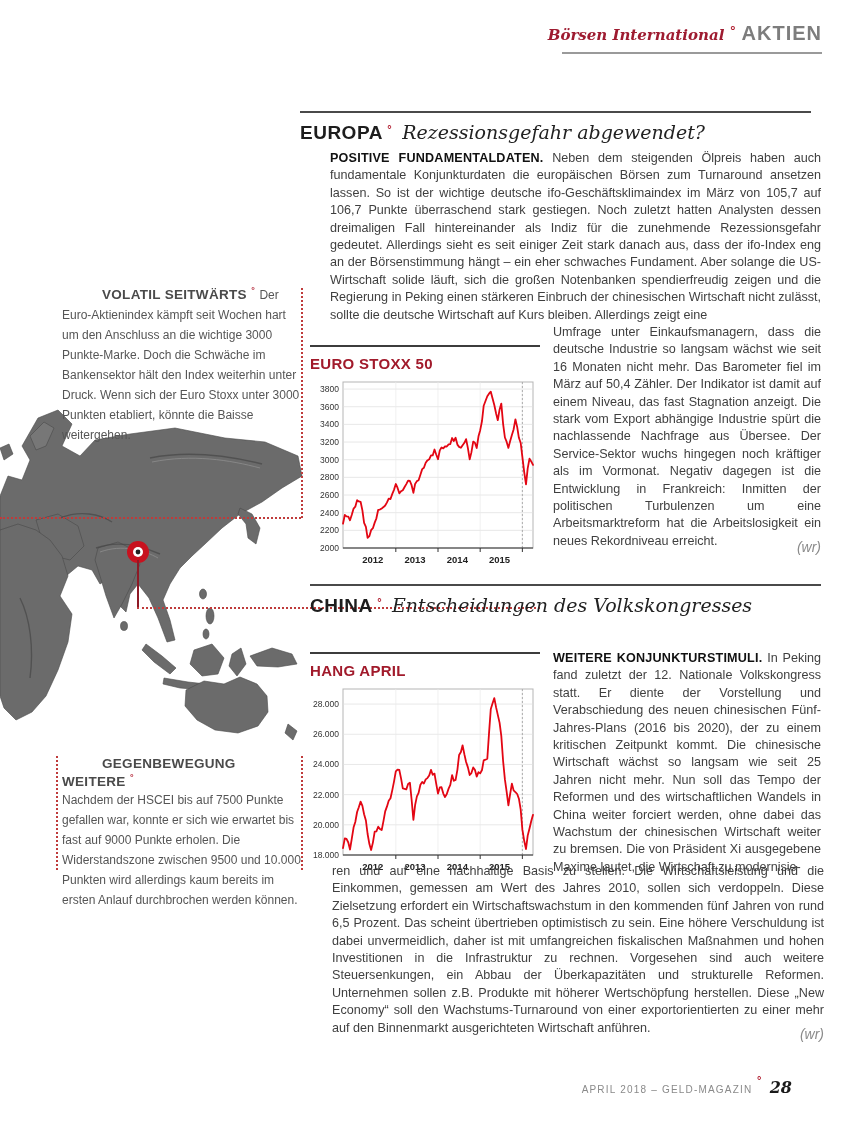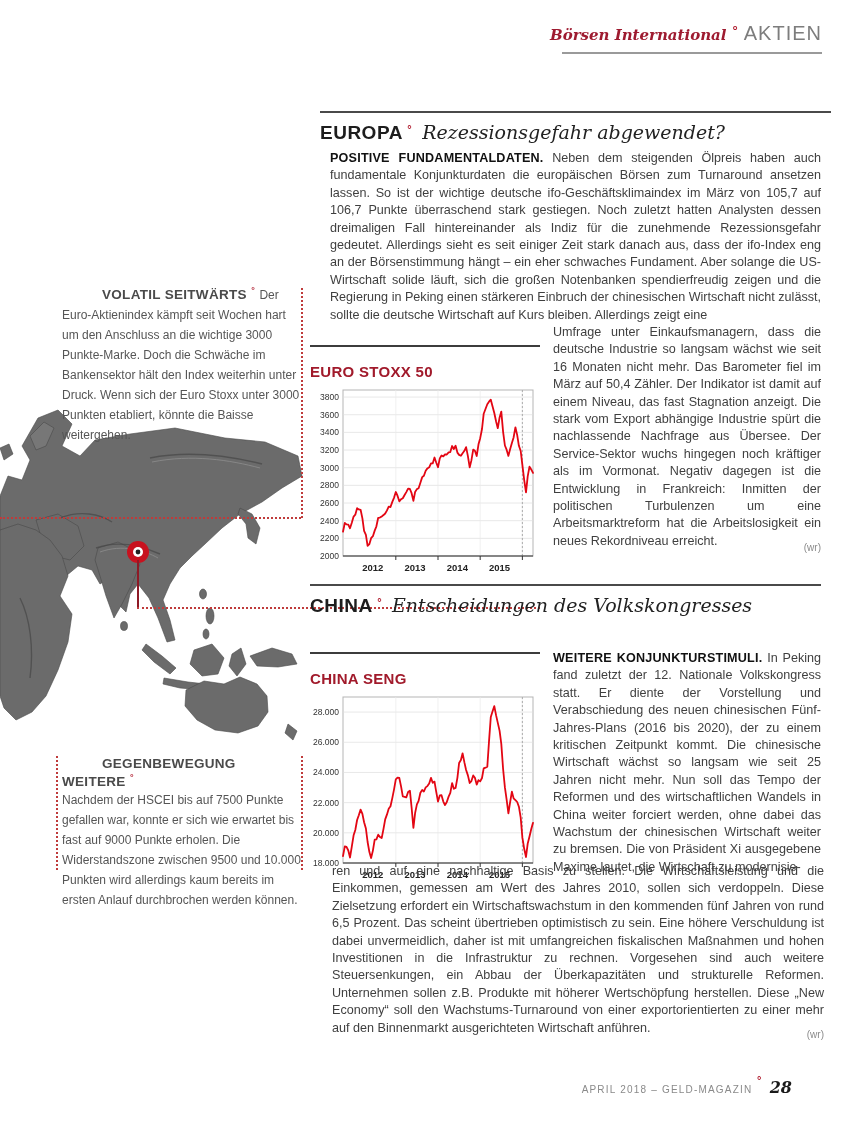--- a/index.html
+++ b/index.html
@@ -6,33 +6,33 @@
   .page{position:relative;width:844px;height:1126px;background:#ffffff;margin:0 auto;
         font-family:"Liberation Sans",sans-serif;color:#3f3f3f;overflow:hidden;}
   .abs{position:absolute;}
   
   .hdr{left:562px;top:22px;width:260px;border-bottom:2px solid #9a9a9a;padding-bottom:7px;
        display:flex;align-items:baseline;justify-content:flex-end;gap:6px;white-space:nowrap;}
   .hdr .kicker{font-family:"DejaVu Serif","Liberation Serif",serif;font-style:italic;font-weight:bold;
        font-size:15px;color:#9e1b30;text-align:right;}
   .deg{color:#b01c2e;font-weight:bold;font-size:11px;vertical-align:super;line-height:0;}
   .hdr .deg{font-size:13px;position:relative;top:-5px;}
-  .hdr .section{font-size:20px;font-weight:normal;color:#7d7d7d;letter-spacing:1px;}
+  .hdr .section{font-size:20px;font-weight:bold;color:#7d7d7d;letter-spacing:1px;}
   
   .sec-head{border-top:2px solid #4a4a4a;padding-top:8px;}
   .sec-head .kicker{font-size:19px;font-weight:bold;color:#1d1d1d;letter-spacing:.5px;}
   .sec-head .headline{font-family:"DejaVu Serif","Liberation Serif",serif;font-style:italic;
        font-size:19px;color:#222;margin-left:6px;}
   
   .copy{font-size:12.6px;line-height:17.4px;text-align:justify;color:#3f3f3f;}
   .lead{font-weight:bold;color:#111;letter-spacing:.2px;}
-  .byline{float:right;font-size:10px;color:#8a8a8a;margin-top:6px;}
+  .byline{float:right;font-style:italic;font-size:14px;color:#8a8a8a;margin-top:6px;}
   
   .chart-box{width:230px;}
-  .chart-head{border-top:2px solid #3c3c3c;padding-top:16px;margin-bottom:3px;}
+  .chart-head{border-top:2px solid #3c3c3c;padding-top:8px;margin-bottom:3px;}
   .chart-title{font-size:15px;font-weight:bold;color:#a11a2b;letter-spacing:.3px;}
   .chart-svg svg{display:block;font-family:"Liberation Sans",sans-serif;}
   
   .note{width:240px;}
   .note .sb-title{font-size:13.5px;font-weight:bold;color:#4a4a4a;letter-spacing:.3px;margin-left:40px;}
   .note .sb-text{font-size:12px;line-height:19px;color:#555;}
   .note .deg{font-size:9px;}
   
   .lead-dot-h{border-top:2px dotted #bf3b3b;height:0;}
   .lead-dot-v{border-left:2px dotted #bf3b3b;width:0;}
@@ -124,21 +124,21 @@
   </div>
 
   <div class="abs note" style="left:62px;top:754px;">
     <div>
       <span class="sb-title">GEGENBEWEGUNG WEITERE</span>
       <span class="deg">°</span>
     </div>
     <span class="sb-text">Nachdem der HSCEI bis auf 7500 Punkte gefallen war, konnte er sich wie erwartet bis fast auf 9000 Punkte erholen. Die Widerstandszone zwischen 9500 und 10.000 Punkten wird allerdings kaum bereits im ersten Anlauf durchbrochen werden können.</span>
   </div>
 
-  <div class="abs sec-head" style="left:320px;top:111px;width:511px;">
+  <div class="abs sec-head" style="left:300px;top:111px;width:511px;">
     <span class="kicker">EUROPA</span>
     <span class="deg">°</span>
     <span class="headline">Rezessionsgefahr abgewendet?</span>
   </div>
 
   <p class="abs copy" style="left:330px;top:150px;width:491px;margin:0;">
     <span class="lead">POSITIVE FUNDAMENTALDATEN.</span>
     <span>Neben dem steigenden Ölpreis haben auch fundamentale Konjunkturdaten die europäischen Börsen zum Turnaround ansetzen lassen. So ist der wichtige deutsche ifo-Geschäftsklimaindex im März von 105,7 auf 106,7 Punkte überraschend stark gestiegen. Noch zuletzt hatten Analysten dessen dreimaligen Fall hintereinander als Indiz für die zunehmende Rezessionsgefahr gedeutet. Allerdings sieht es seit einiger Zeit stark danach aus, dass der ifo-Index eng an der Börsenstimmung hängt – ein eher schwaches Fundament. Aber solange die US-Wirtschaft solide läuft, sich die großen Notenbanken spendierfreudig zeigen und die Regierung in Peking einen stärkeren Einbruch der chinesischen Wirtschaft nicht zulässt, sollte die deutsche Wirtschaft auf Kurs bleiben. Allerdings zeigt eine</span>
   </p>
 
@@ -193,21 +193,21 @@
   </p>
 
   <div class="abs sec-head" style="left:310px;top:584px;width:511px;">
     <span class="kicker">CHINA</span>
     <span class="deg">°</span>
     <span class="headline">Entscheidungen des Volkskongresses</span>
   </div>
 
   <div class="abs chart-box" style="left:310px;top:652px;">
     <div class="chart-head">
-      <span class="chart-title">CHINA SENG</span>
+      <span class="chart-title">HANG APRIL</span>
     </div>
     <div class="chart-svg">
         <svg width="230" height="196" viewBox="0 0 230 196">
           <rect x="33" y="6" width="190" height="166" fill="#fff" stroke="#b5b5b5" stroke-width="1"></rect>
           <text x="29" y="175" text-anchor="end" font-size="8.5" fill="#333">18.000</text>
           <line x1="33" x2="223" y1="141.8181818181818" y2="141.8181818181818" stroke="#dedede" stroke-width="0.7"></line>
           <text x="29" y="144.8181818181818" text-anchor="end" font-size="8.5" fill="#333">20.000</text>
           <line x1="33" x2="223" y1="111.63636363636363" y2="111.63636363636363" stroke="#dedede" stroke-width="0.7"></line>
           <text x="29" y="114.63636363636363" text-anchor="end" font-size="8.5" fill="#333">22.000</text>
           <line x1="33" x2="223" y1="81.45454545454547" y2="81.45454545454547" stroke="#dedede" stroke-width="0.7"></line>

